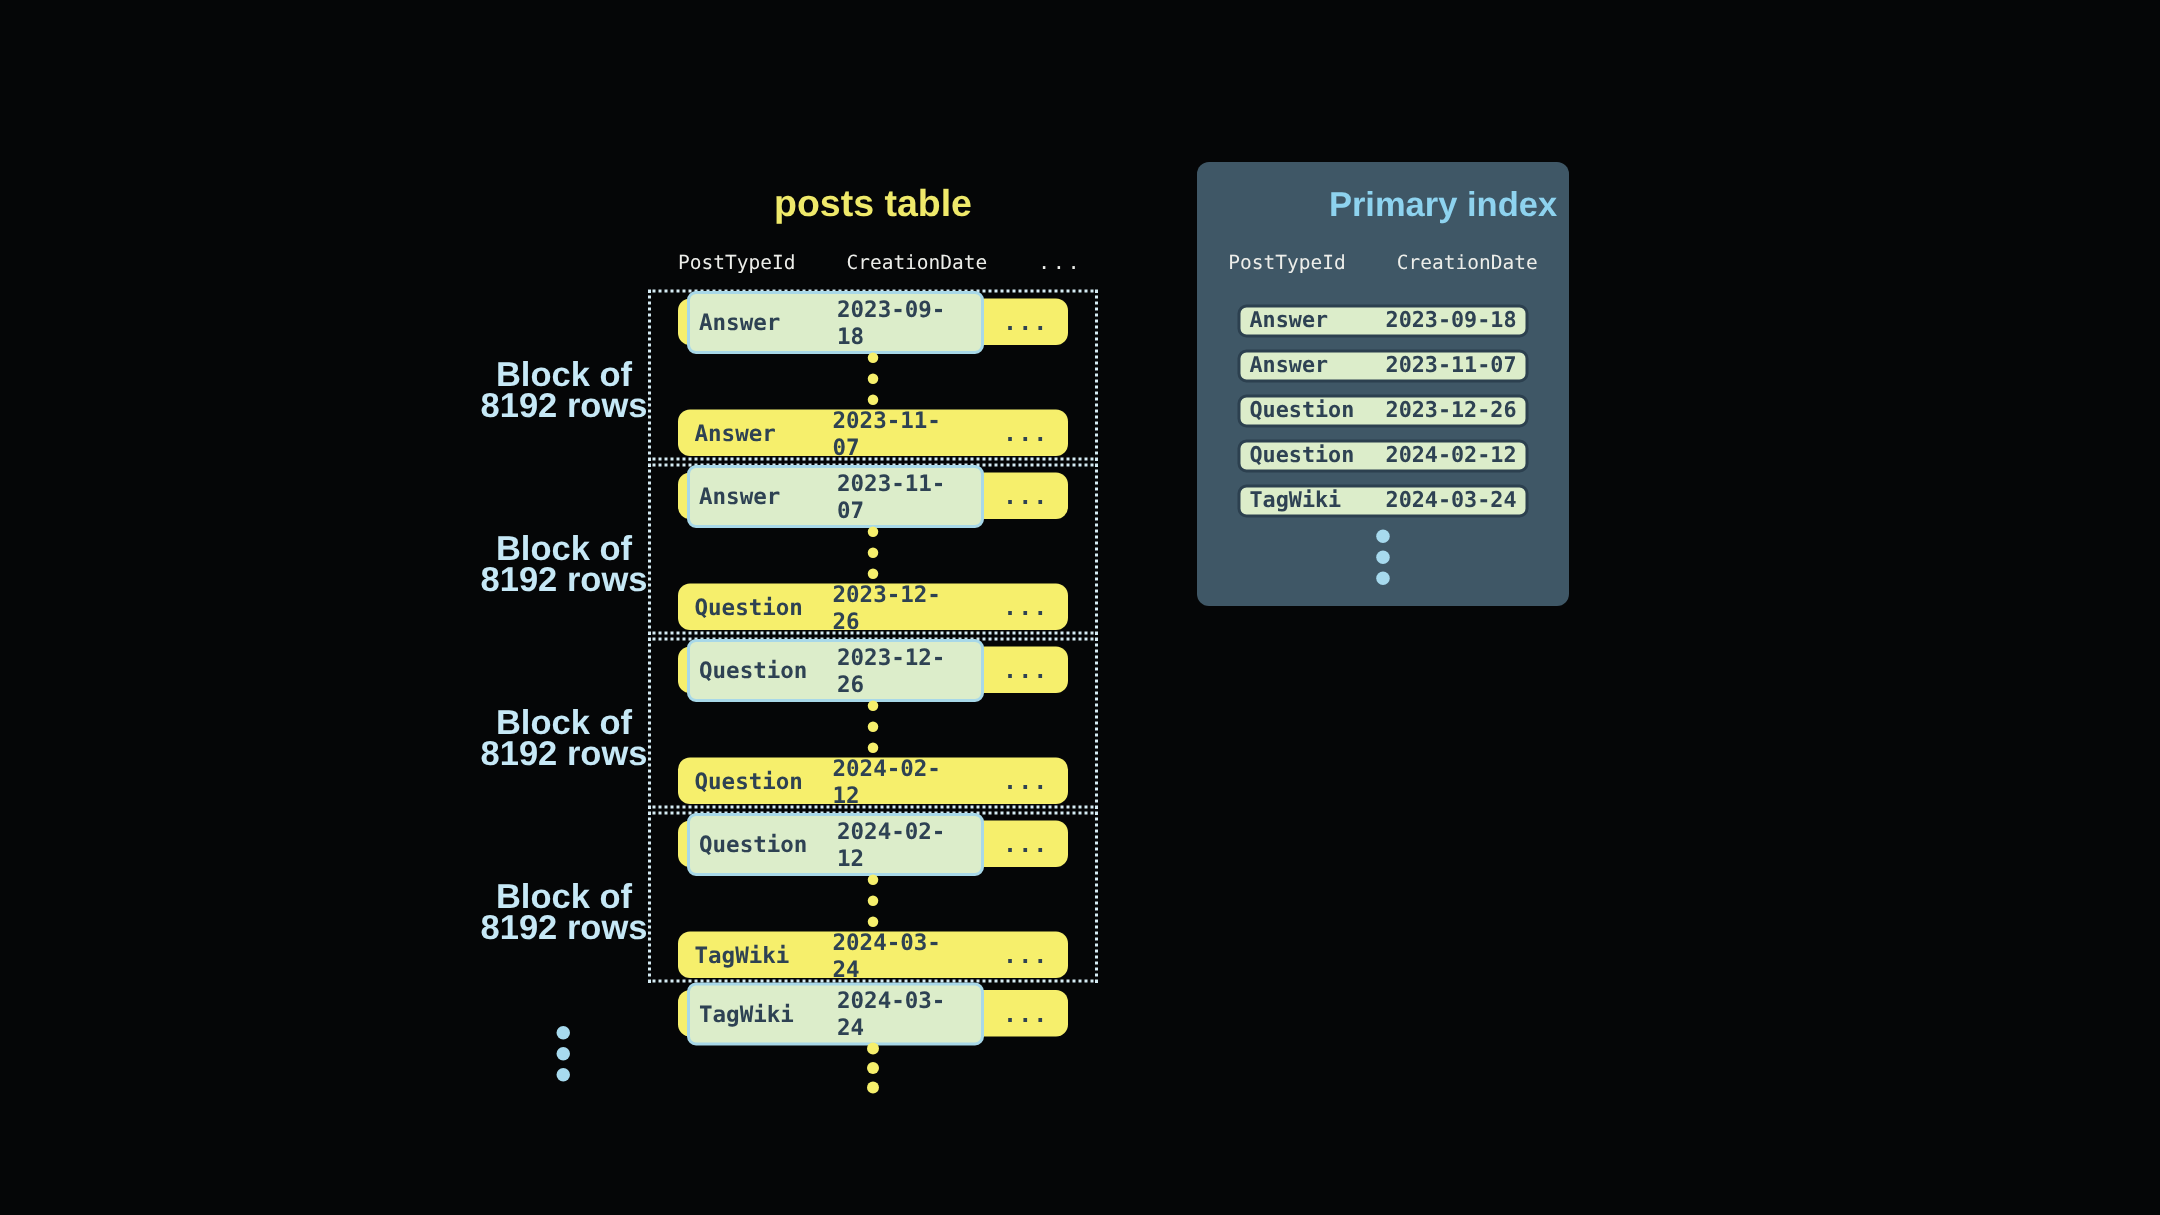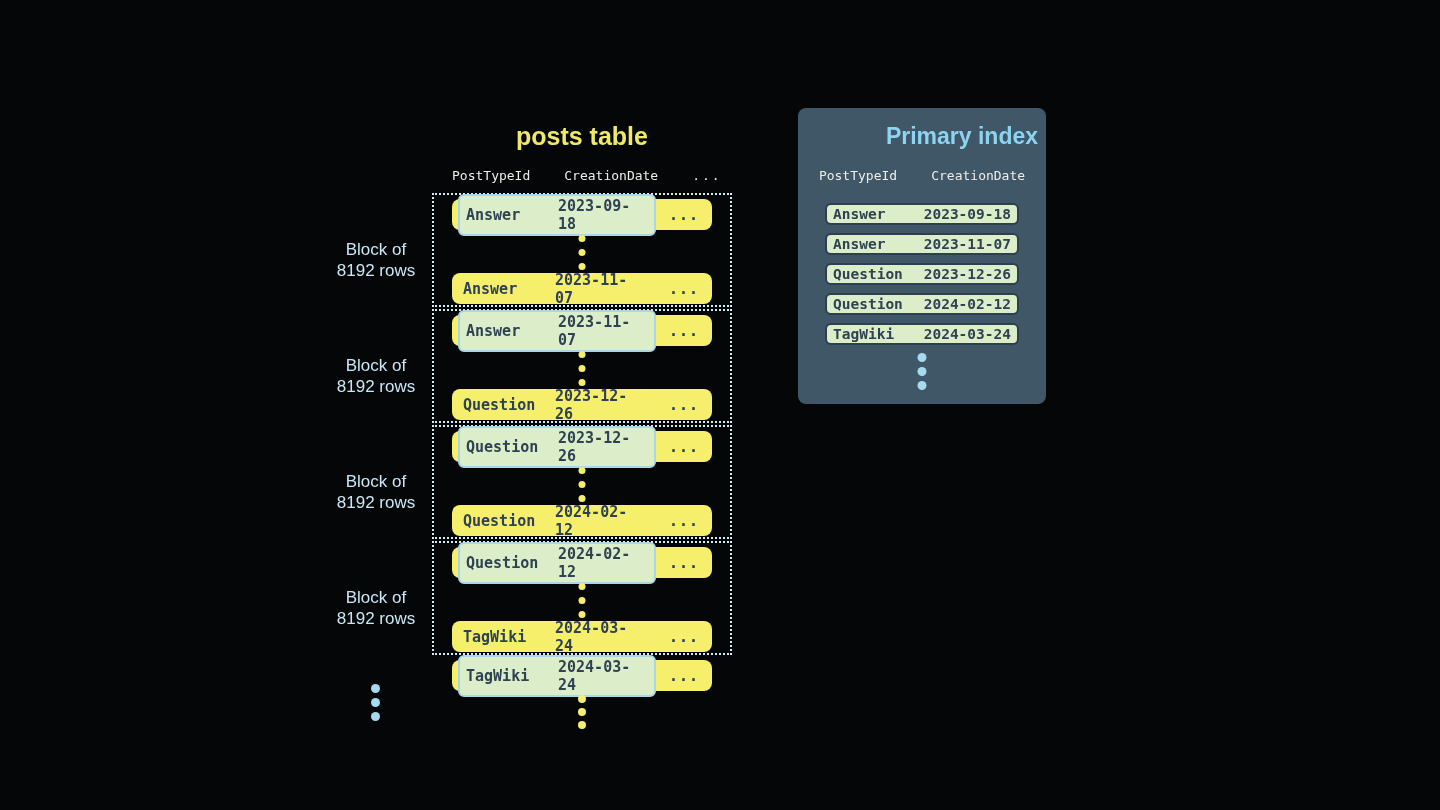--- a/index.html
+++ b/index.html
@@ -39,21 +39,21 @@
   .block {
     position: absolute;
     left: 432px; width: 300px; height: 114px;
     box-sizing: border-box;
     border: 2px dotted var(--block-border, #d6ecf4);
   }
   .block-label {
     position: absolute;
     left: 276px; width: 200px;
     text-align: center;
-    font-size: 17px; font-weight: 400;
+    font-size: 23px; font-weight: 700;
     line-height: 21px;
     color: var(--block-label, #c6e8f6);
   }
   .yrow {
     position: absolute;
     left: 18px; width: 260px; height: 31px;
     box-sizing: border-box;
     background: var(--row-yellow, #f6ef6c);
     border-radius: 8px;
     display: flex;

